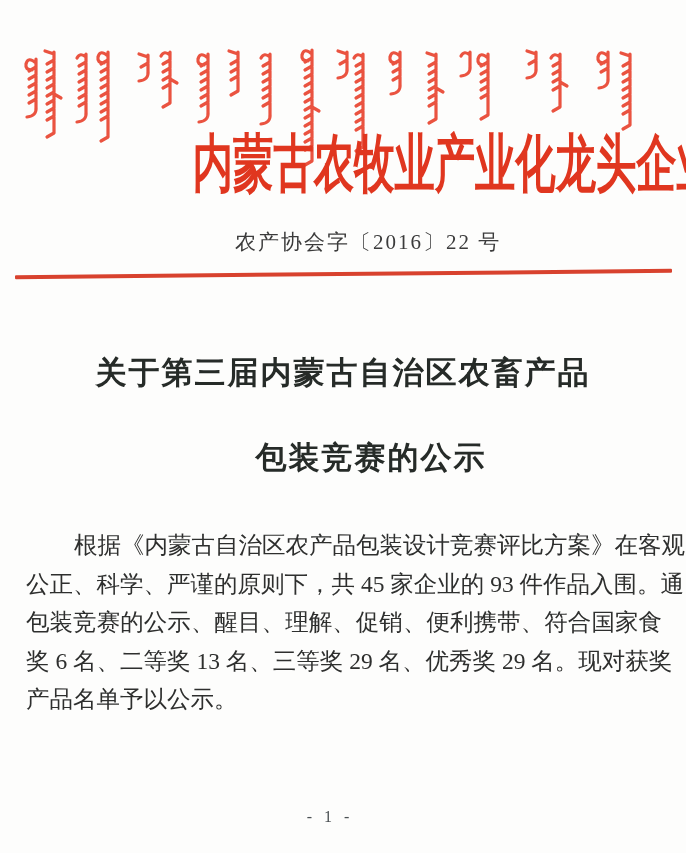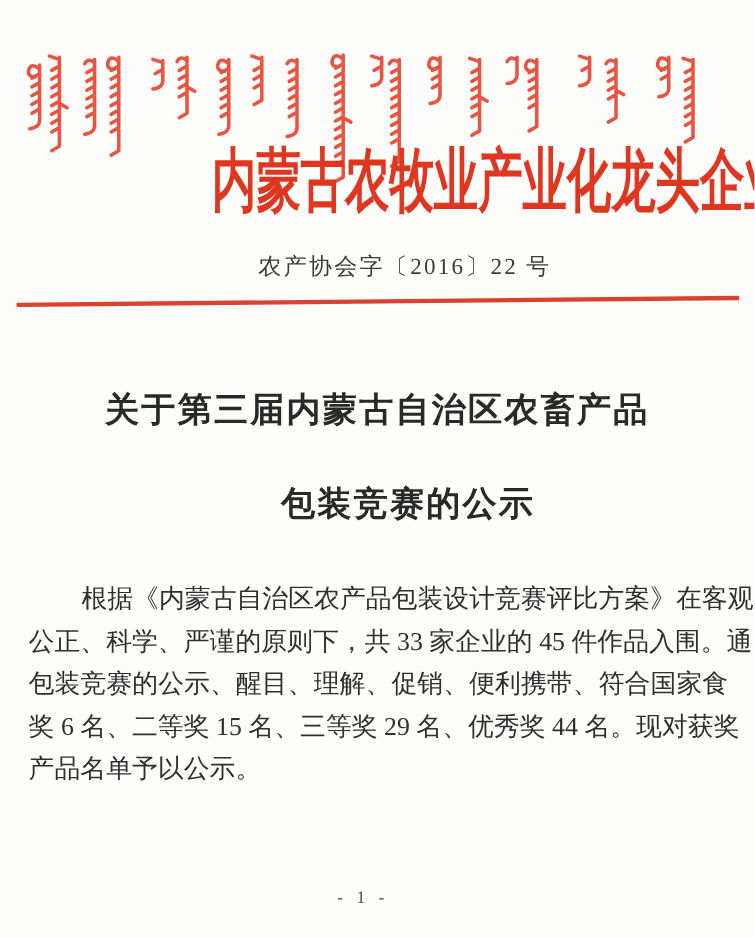--- a/index.html
+++ b/index.html
@@ -142,21 +142,21 @@
 
   <div class="doc-number">农产协会字〔2016〕22 号</div>
 
   <div class="red-rule"></div>
 
   <div class="doc-title l1">关于第三届内蒙古自治区农畜产品</div>
   <div class="doc-title l2">包装竞赛的公示</div>
 
   <div class="body-par">
     <div class="body-line first">根据《内蒙古自治区农产品包装设计竞赛评比方案》在客观、</div>
-    <div class="body-line">公正、科学、严谨的原则下，共 33 家企业的 45 件作品入围。通</div>
+    <div class="body-line">公正、科学、严谨的原则下，共 45 家企业的 93 件作品入围。通</div>
     <div class="body-line">包装竞赛的公示、醒目、理解、促销、便利携带、符合国家食</div>
-    <div class="body-line">奖 6 名、二等奖 15 名、三等奖 29 名、优秀奖 44 名。现对获奖</div>
+    <div class="body-line">奖 6 名、二等奖 13 名、三等奖 29 名、优秀奖 29 名。现对获奖</div>
     <div class="body-line last">产品名单予以公示。</div>
   </div>
 
   <div class="page-number">- 1 -</div>
 
 </div>
 
 </body></html>

